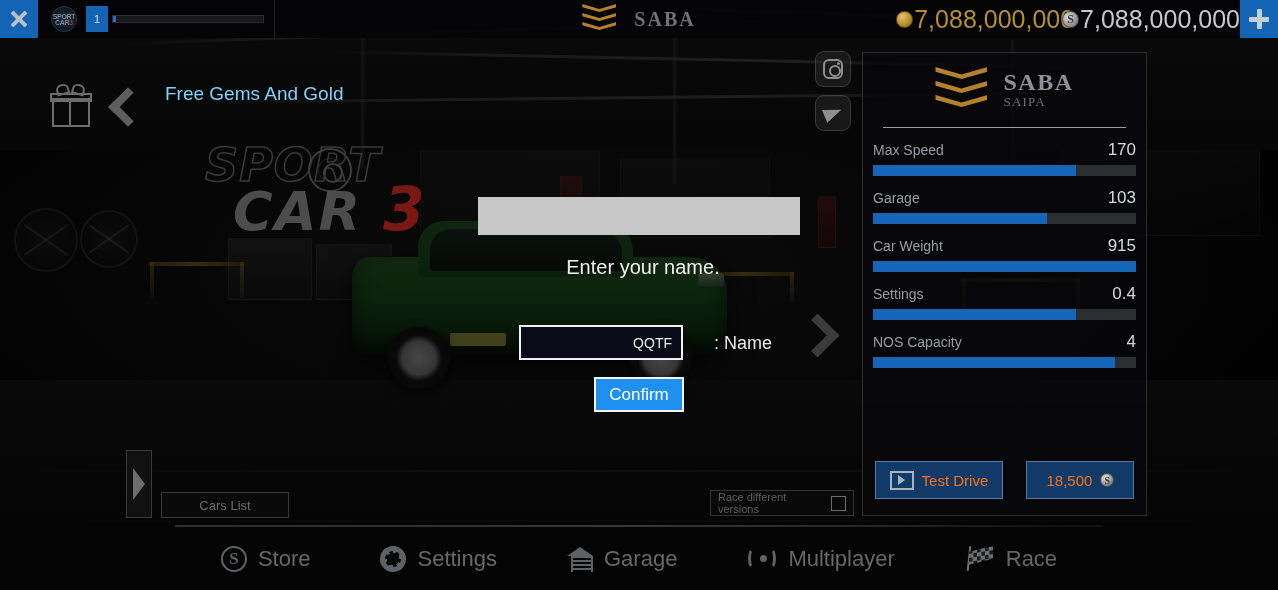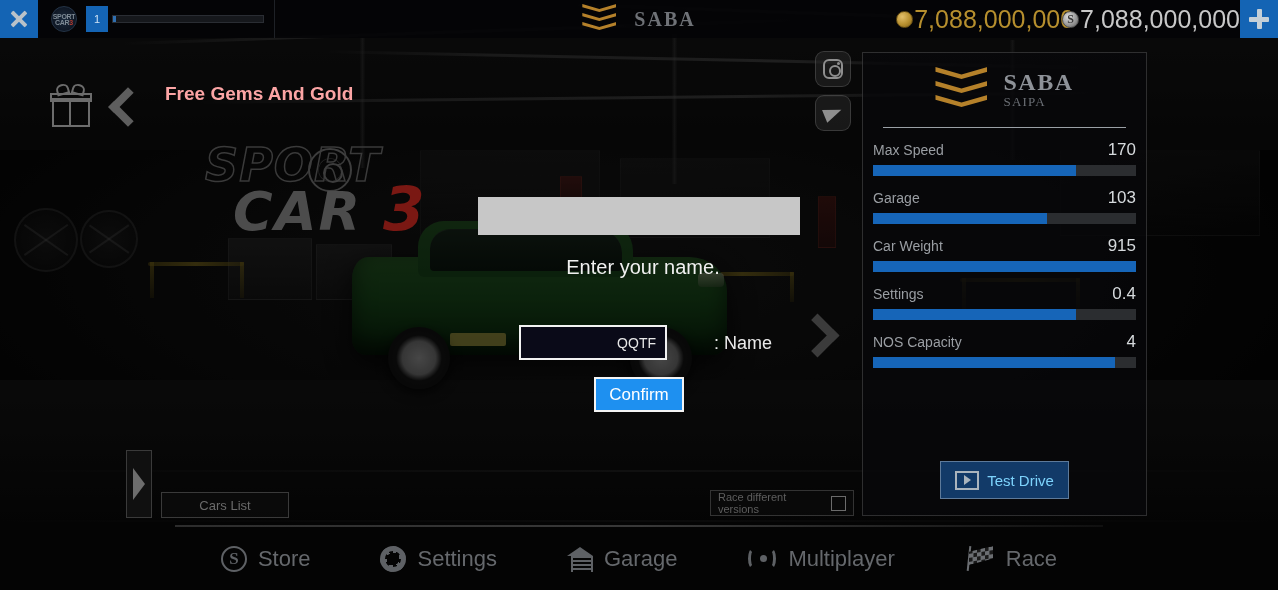--- a/index.html
+++ b/index.html
@@ -245,21 +245,21 @@
   .chev-left {
     position: absolute; left: 106px; top: 86px; width: 34px; height: 42px;
   }
   .chev-left::before {
     content:""; position:absolute; left: 8px; top: 7px;
     width: 20px; height: 20px; border-left: 8px solid #5e5e5e; border-bottom: 8px solid #5e5e5e;
     transform: rotate(45deg);
   }
   .promo-text {
     position: absolute; left: 165px; top: 76px; width: 210px;
-    font-size: 19px; color: #fca5a5; line-height: 36px; font-weight: bold;
+    font-size: 19px; color: #7dd3fc; line-height: 36px;
   }
 
   
   .sc3 { position: absolute; left: 205px; top: 138px; width: 240px; height: 96px; }
   .sc3-sport {
     position: absolute; left: 0; top: 0;
     font-size: 46px; font-weight: bold; letter-spacing: 1px;
     font-family: "DejaVu Sans", sans-serif;
     color: transparent;
     -webkit-text-stroke: 1.5px #3a3a3a;
@@ -340,21 +340,21 @@
     margin-top: 5px; height: 11px; background: #2b2d30; position: relative; overflow: hidden;
   }
   .stat-fill { position: absolute; left:0; top:0; bottom:0; background: #1665b8; }
 
   .sp-actions {
     position: absolute; left: 0; right: 0; bottom: 16px;
     display: flex; justify-content: space-around; align-items: center;
   }
   .btn-blue {
     background: #123a68; border: 1px solid #5d7siz; border: 1px solid #5d7a9a;
-    color: #7dd3fc; height: 38px; display: flex; align-items: center;
+    color: #f97316; height: 38px; display: flex; align-items: center;
     justify-content: center; gap: 8px; padding: 0 14px;
     font-size: 15px;
   }
   .film-icon {
     width: 24px; height: 19px; border: 2px solid #aab4bd; position: relative;
     display: flex; align-items: center; justify-content: center;
   }
   .film-icon::before {
     content:""; width: 0; height: 0;
     border-left: 7px solid #aab4bd; border-top: 5px solid transparent; border-bottom: 5px solid transparent;
@@ -413,21 +413,21 @@
   
   .ad-banner {
     position: absolute; left: 478px; top: 197px; width: 322px; height: 38px;
     background: #c7c7c7;
   }
   .dlg-title {
     position: absolute; left: 482px; top: 256px; width: 322px;
     text-align: center; font-size: 20px; color: #f0f0f0;
   }
   .name-input {
-    position: absolute; left: 519px; top: 325px; width: 148px; height: 35px;
+    position: absolute; left: 519px; top: 325px; width: 164px; height: 35px;
     background: #0a0a18; border: 2px solid #f2f2f2;
     display: flex; align-items: center; justify-content: flex-end;
     padding-right: 9px;
   }
   .name-input span { font-size: 14px; color: #e8e8e8; }
   .name-label {
     position: absolute; left: 714px; top: 333px;
     font-size: 18px; color: #eaeaea;
   }
   .confirm-btn {
@@ -695,20 +695,24 @@
             <div class="stat-fill" style="width: 92%; background: rgb(22, 101, 184);"></div>
           </div>
         </div>
       </div>
 
     <div class="sp-actions">
       <div class="btn-blue">
         <div class="film-icon"></div>
         <span>Test Drive</span>
       </div>
+      <div class="btn-blue price-btn">
+        <span>18,500</span>
+        <div class="price-coin"></div>
+      </div>
     </div>
   </div>
 
   <div class="drawer-tab">
     <div class="drawer-arrow"></div>
   </div>
   <div class="cars-list-btn">Cars List</div>
   <div class="baseline"></div>
 
   <div class="versions">

